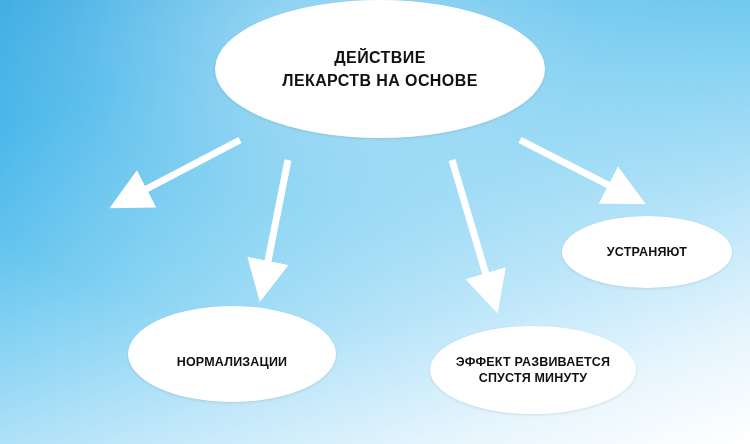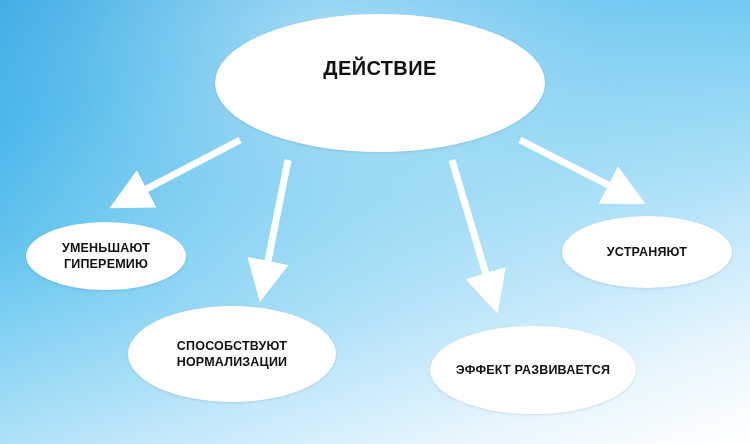--- a/index.html
+++ b/index.html
@@ -51,24 +51,24 @@
     box-shadow: 0 1px 3px rgba(0,0,0,0.10);
   }
   .node .label {
     display: block;
     line-height: 1.32;
     letter-spacing: 0.2px;
     padding: 0 6px;
   }
   #node-root {
     left: 215px;
-    top: 14px;
+    top: 0;
     width: 330px;
     height: 138px;
-    font-size: 20px;
+    font-size: 16px;
   }
   #node-root .label {
     line-height: 1.45;
     letter-spacing: 0.4px;
   }
   #node-a {
     left: 26px;
     top: 222px;
     width: 160px;
     height: 68px;
@@ -119,41 +119,36 @@
       <line x1="452" y1="160" x2="490" y2="288" stroke="#ffffff" stroke-width="7" marker-end="url(#head)"></line>
     </g>
     <g>
       <line x1="520" y1="140" x2="622" y2="192" stroke="#ffffff" stroke-width="7" marker-end="url(#head)"></line>
     </g>
   </svg>
 
   <div class="node" id="node-root">
     <span class="label">
       <span>ДЕЙСТВИЕ</span><br>
-      <br>
+      <span>ЛЕКАРСТВ НА ОСНОВЕ</span><br>
     </span>
   </div>
 
-  <div class="node" id="node-a">
-    <span class="label">
-      <span>УМЕНЬШАЮТ</span><br>
-      <span>ГИПЕРЕМИЮ</span>
-    </span>
-  </div>
 
   <div class="node" id="node-b">
     <span class="label">
-      <span>СПОСОБСТВУЮТ</span><br>
+      <br>
       <span>НОРМАЛИЗАЦИИ</span><br>
     </span>
   </div>
 
   <div class="node" id="node-c">
     <span class="label">
       <span>ЭФФЕКТ РАЗВИВАЕТСЯ</span><br>
+      <span>СПУСТЯ МИНУТУ</span>
     </span>
   </div>
 
   <div class="node" id="node-d">
     <span class="label">
       <span>УСТРАНЯЮТ</span><br>
     </span>
   </div>
 
 </div>

